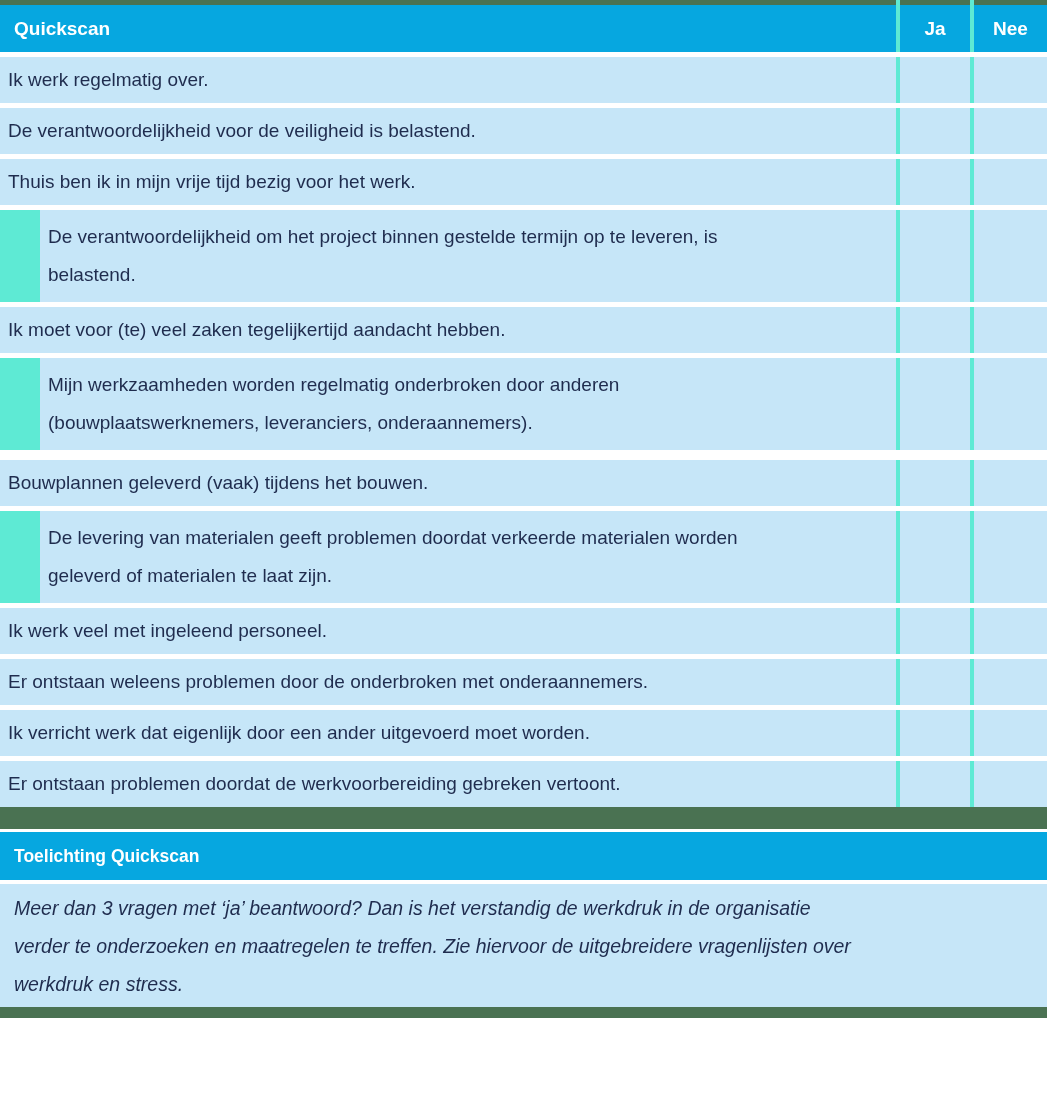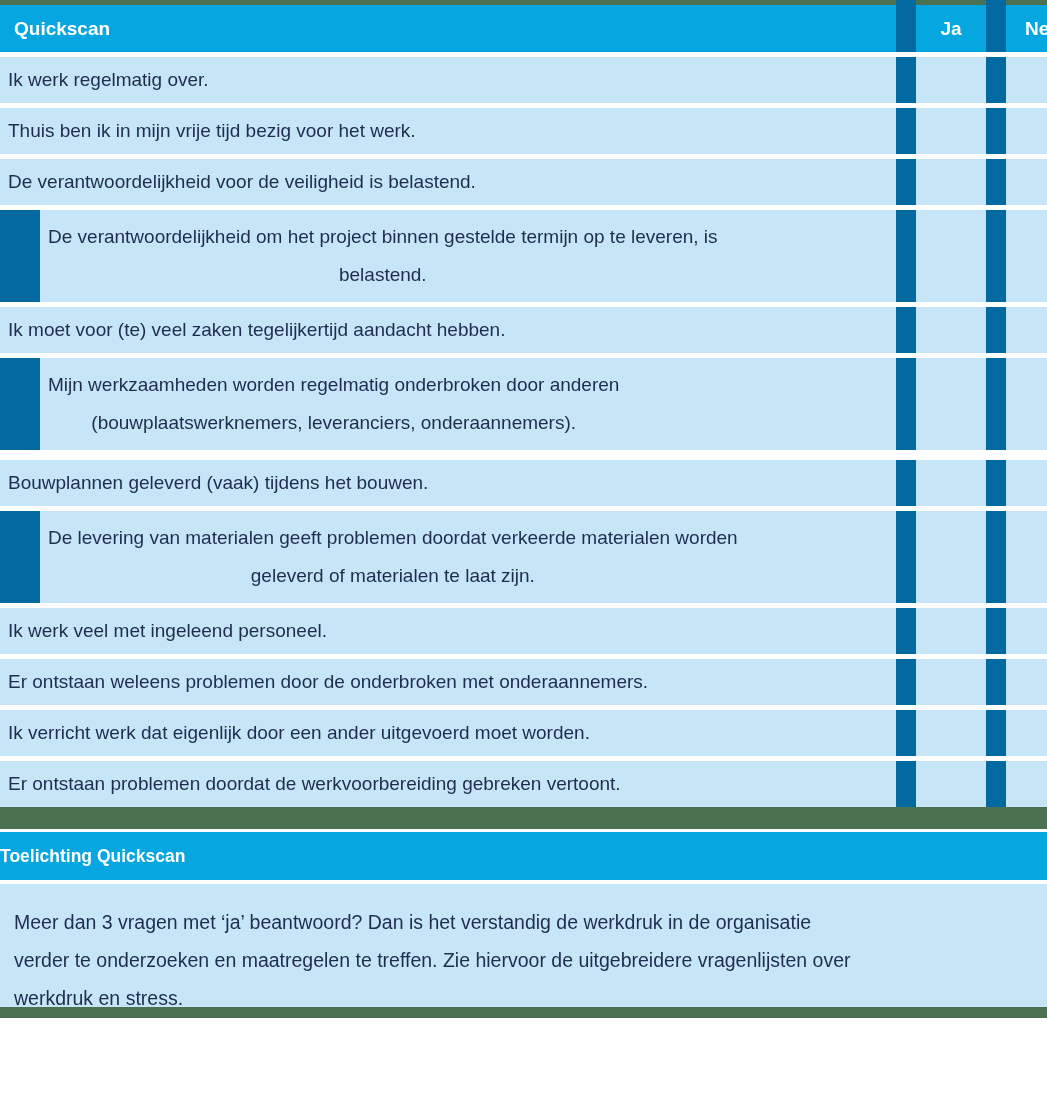--- a/index.html
+++ b/index.html
@@ -10,23 +10,22 @@
     width: 1047px;
     height: 1115px;
     background: #ffffff;
     overflow: hidden;
   }
 
   
   .grid-row {
     display: grid;
     grid-template-columns: 896px 70px 73px;
-    column-gap: 20px;
-    background: #0369a1; 
-    text-align: center;
+    column-gap: 4px;
+    background: #5eead4; 
   }
 
   .top-strip .cell {
     background: var(--band-green);
     height: 5px;
   }
 
   .header-row { margin-top: 0; }
   .header-row .cell {
     background: var(--header-blue);
@@ -63,33 +62,35 @@
   .band.bottom { height: 11px; }
 
   .spacer3 { height: 3px; background: #ffffff; }
   .spacer4 { height: 4px; background: #ffffff; }
 
   .toelichting-header {
     height: 48px;
     background: var(--header-blue);
     display: flex;
     align-items: center;
+    padding-left: 14px;
     color: #ffffff;
     font-weight: bold;
     font-size: 17.5px;
   }
 
   .toelichting-body {
     height: 123px;
     background: var(--row-blue);
-    padding: 19px 20px 0 14px;
+    padding: 5px 20px 0 14px;
     color: var(--text-navy);
     font-size: 19.5px;
     line-height: 38px;
     white-space: pre-line;
+    font-style: italic;
   }
 </style>
 </head>
 <body>
 
 <div class="page">
 
   <div class="grid-row top-strip">
     <div class="cell"></div>
     <div class="cell"></div>
@@ -103,27 +104,27 @@
   </div>
 
   <div id="rows-container">
   <div class="grid-row q-row">
     <div class="cell qcell">Ik werk regelmatig over.</div>
     <div class="cell acell"></div>
     <div class="cell acell"></div>
   </div>
 
   <div class="grid-row q-row">
+    <div class="cell qcell">De verantwoordelijkheid voor de veiligheid is belastend.</div>
+    <div class="cell acell"></div>
+    <div class="cell acell"></div>
+  </div>
+
+  <div class="grid-row q-row">
     <div class="cell qcell">Thuis ben ik in mijn vrije tijd bezig voor het werk.</div>
-    <div class="cell acell"></div>
-    <div class="cell acell"></div>
-  </div>
-
-  <div class="grid-row q-row">
-    <div class="cell qcell">De verantwoordelijkheid voor de veiligheid is belastend.</div>
     <div class="cell acell"></div>
     <div class="cell acell"></div>
   </div>
 
   <div class="grid-row q-row tall">
     <div class="cell qcell">De verantwoordelijkheid om het project binnen gestelde termijn op te leveren, is
 belastend.</div>
     <div class="cell acell"></div>
     <div class="cell acell"></div>
   </div>

